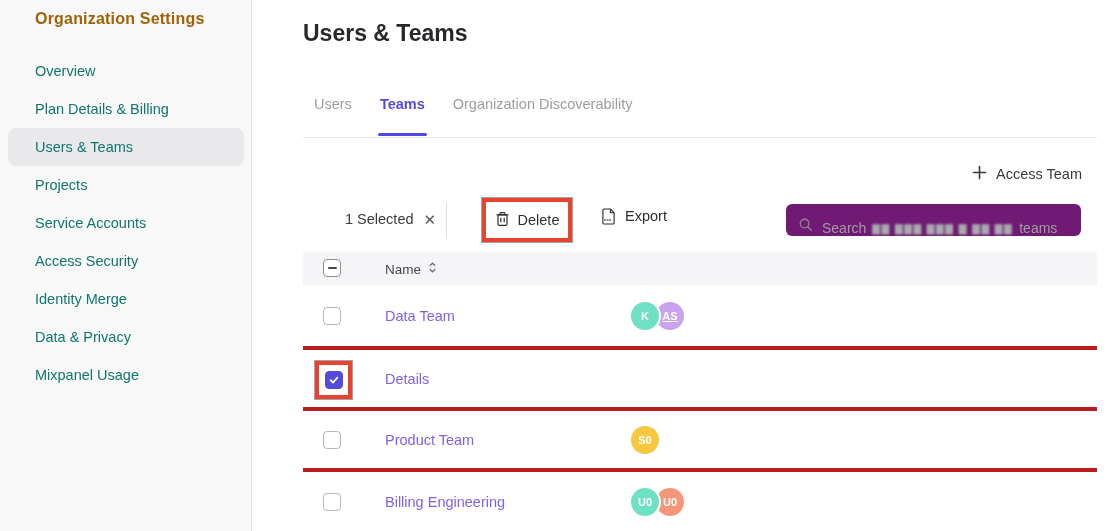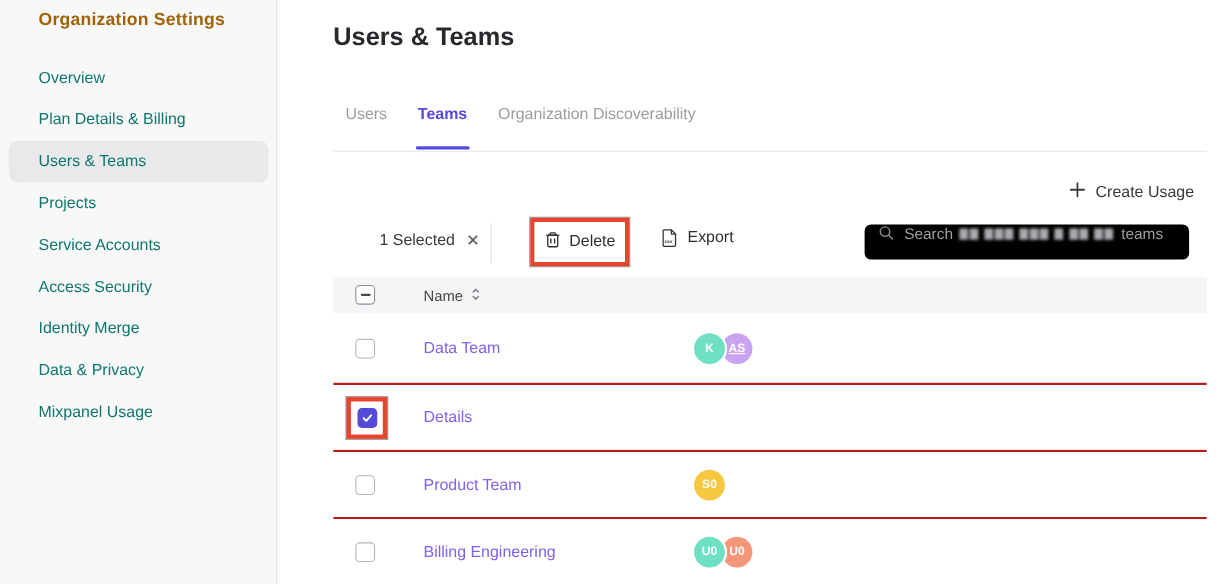--- a/index.html
+++ b/index.html
@@ -40,42 +40,42 @@
                      background:#dfdfe2; }
   .annotation { position:absolute; border:4px solid #e8432d;
                 box-shadow:0 0 0 1px rgba(85,85,90,.55); z-index:5; }
   .delete-annotation { left:482px; top:198px; width:90px; height:44px; }
   .delete-btn { width:100%; height:100%; background:#fff; display:flex; align-items:center;
                 justify-content:center; gap:8px; font-size:14.5px; font-weight:500;
                 color:#2e2e32; cursor:pointer; border:none; }
   .export-btn { position:absolute; left:601px; top:208px; display:flex; align-items:flex-start;
                 gap:9px; font-size:14.5px; font-weight:500; color:#2e2e32; cursor:pointer; }
   .search-box { position:absolute; left:786px; top:204px; width:295px; height:32px;
-                background:#000000; border-radius:6px; display:flex; align-items:flex-start;
+                background:#701a75; border-radius:6px; display:flex; align-items:flex-end;
                 padding:0 12px; gap:9px; cursor:text; }
   .search-ph { font-size:14px; color:#9d9da2; display:flex; align-items:center;
                gap:6px; white-space:nowrap; }
   .redacted { filter:blur(1.3px); font-size:10px; letter-spacing:1.5px; color:#a9a9ae; }
 
   
   .table-header { position:absolute; left:303px; top:252px; width:794px; height:33px;
                   background:#f5f5f7; }
   .th-name { position:absolute; left:82px; top:50%; transform:translateY(-50%);
              display:flex; align-items:flex-end; gap:7px; font-size:13.5px; color:#47474b;
              cursor:pointer; }
   .checkbox { width:18px; height:18px; border:1px solid #b6b6bc; border-radius:4px;
               background:#fff; display:flex; align-items:center; justify-content:center;
               cursor:pointer; }
   .checkbox.indeterminate { border-color:#8f8f95; }
   .dash { width:9px; height:2px; background:#47474b; border-radius:1px; }
   .checkbox.checked { background:#544bd9; border-color:#544bd9; }
   .cb-slot { position:absolute; left:20px; top:50%; transform:translateY(-50%); }
   .th-cb { position:absolute; left:20px; top:7px; }
 
-  .team-row { position:absolute; left:303px; width:794px; border-bottom:2px solid #b91c1c;
+  .team-row { position:absolute; left:303px; width:794px; border-bottom:4px solid #b91c1c;
               background:#fff; }
   .team-row.last { border-bottom:none; }
   .team-link { position:absolute; left:82px; top:50%; transform:translateY(-50%);
                font-size:14.5px; color:#8160ea; cursor:pointer; text-decoration:none; }
   .avatar-stack { position:absolute; left:328px; top:50%; transform:translateY(-50%);
                   display:flex; }
   .avatar { width:28px; height:28px; border-radius:50%; display:flex; align-items:center;
             justify-content:center; font-size:11px; font-weight:700; color:#fff; }
   .avatar.front { z-index:2; box-shadow:0 0 0 2px #fff; }
   .avatar + .avatar { margin-left:-3px; }
@@ -127,21 +127,21 @@
     <div class="tab">Organization Discoverability</div>
   </div>
   <div class="tabs-divider"></div>
 
   <div class="create-team">
     <span>
       <svg width="15" height="15" viewBox="0 0 15 15">
           <path d="M7.5 1.5v12M1.5 7.5h12" stroke="#39393d" stroke-width="1.6" stroke-linecap="round"></path>
         </svg>
     </span>
-    <span>Create Usage</span>
+    <span>Access Team</span>
   </div>
 
   <div class="selected-group">
     <span>1 Selected</span>
     <span class="clear-x">✕</span>
   </div>
   <div class="toolbar-divider"></div>
 
   <div class="annotation delete-annotation">
     <button class="delete-btn">

